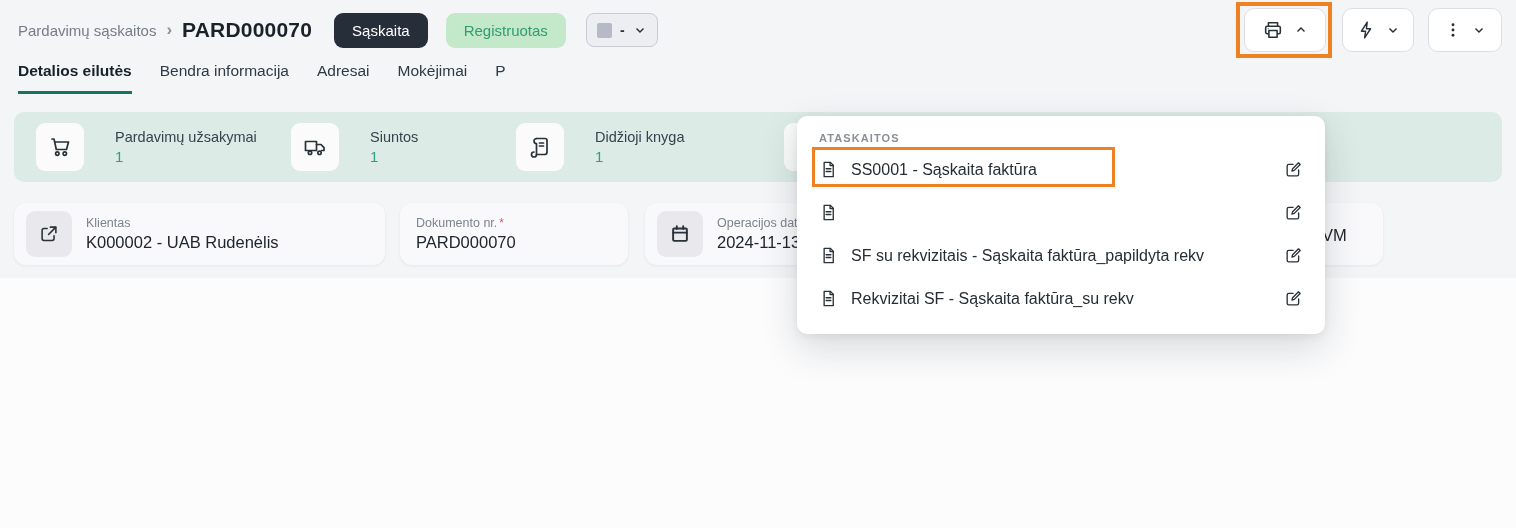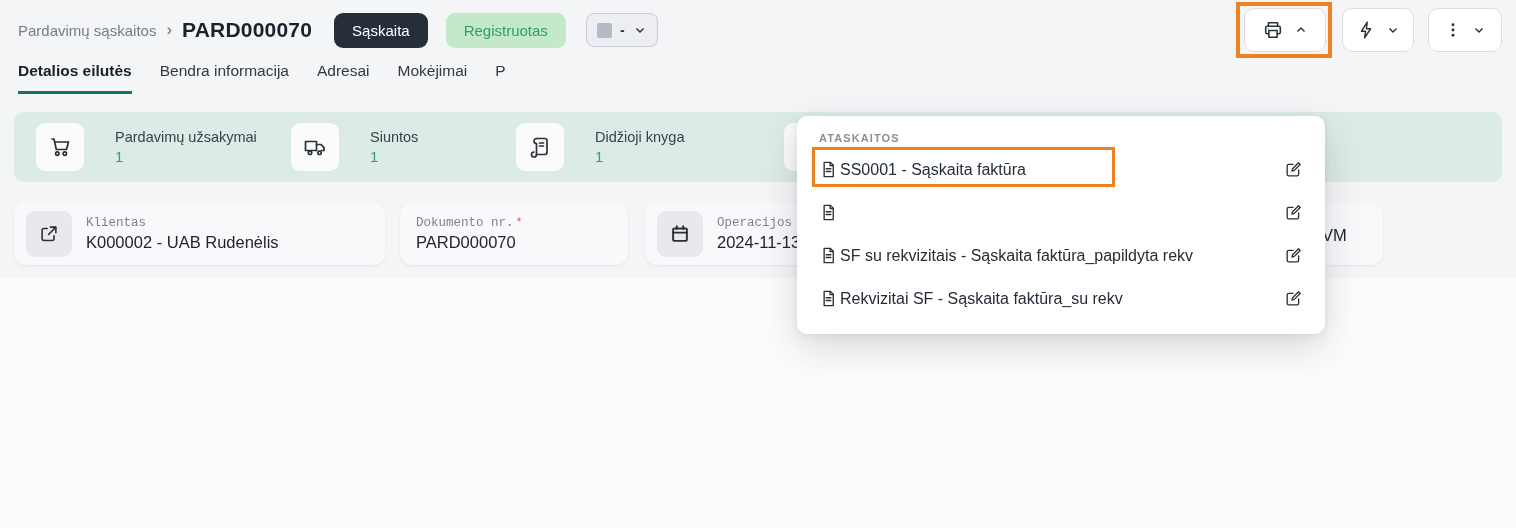--- a/index.html
+++ b/index.html
@@ -35,30 +35,30 @@
   .summary{ position:absolute; left:14px; top:112px; width:1488px; height:70px; background:#dcebe6;
     border-radius:10px; display:flex; align-items:center; padding-left:22px; }
   .sum-item{ display:flex; align-items:center; gap:31px; }
   .tile{ width:48px; height:48px; background:#fafbfa; border-radius:9px; display:flex; align-items:center; justify-content:center; }
   .sum-label{ font-size:14.5px; color:#39424d; }
   .sum-value{ font-size:15px; color:#2aa184; margin-top:3px; }
   
   .fcard{ position:absolute; top:203px; height:62px; background:#f9f9fb; border-radius:12px;
     box-shadow:0 1px 3px rgba(30,35,45,.07); display:flex; align-items:center; padding:0 12px; cursor:pointer; }
   .ftile{ width:46px; height:46px; background:#e9e9ed; border-radius:9px; display:flex; align-items:center; justify-content:center; margin-right:14px; }
-  .flabel{ font-size:12.5px; color:#7d838c;font-family:Liberation Mono, monospace; }
+  .flabel{ font-size:12.5px; color:#7d838c; }
   .fvalue{ font-size:16.5px; color:#21262c; margin-top:3px; }
   .req{ color:#e25563; font-size:12px; margin-left:2px; }
   
   .table-section{ position:absolute; left:0; top:278px; width:1516px; height:250px; background:#fcfcfd; }
   
   .panel{ position:absolute; left:797px; top:72px; width:528px; height:218px; background:#fff; border-radius:10px;
     box-shadow:0 14px 38px rgba(25,35,45,.16), 0 2px 8px rgba(0,0,0,.07); z-index:40; padding:16px 22px 0 22px;margin-top:44px; }
   .panel-title{ font-size:11px; font-weight:bold; color:#8b9097; letter-spacing:1.1px; margin-bottom:4px; }
-  .menu-item{ height:43px; display:flex; align-items:center; gap:2px; cursor:pointer; }
+  .menu-item{ height:43px; display:flex; align-items:center; gap:13px; cursor:pointer; }
   .menu-item .label{ font-size:16px; color:#262d36; white-space:nowrap; }
   .menu-item .edit{ margin-left:auto; display:flex; }
   .menu-ann{ position:absolute; left:15px; top:31px; width:303px; height:40px; border:3px solid #ee8121; z-index:2; pointer-events:none; }
 </style>
 </head>
 <body>
 
 <div class="canvas">
 
   <div class="topbar">

